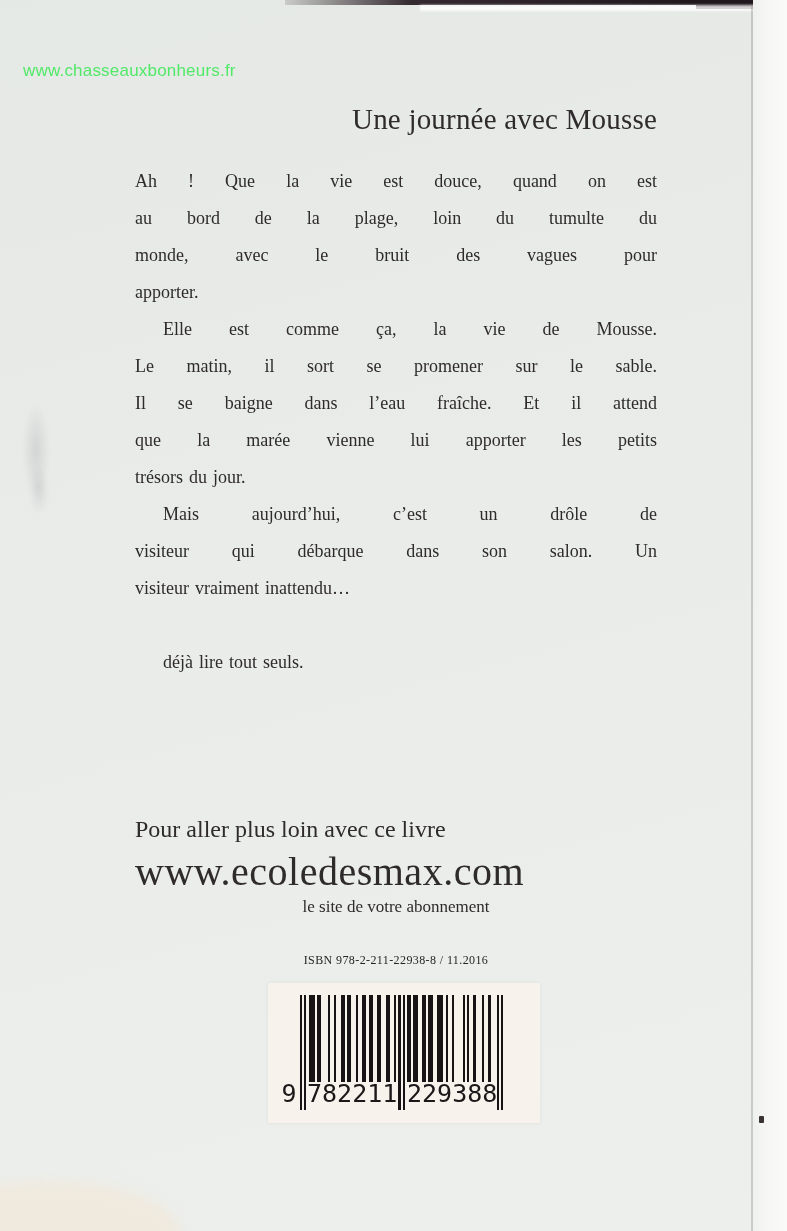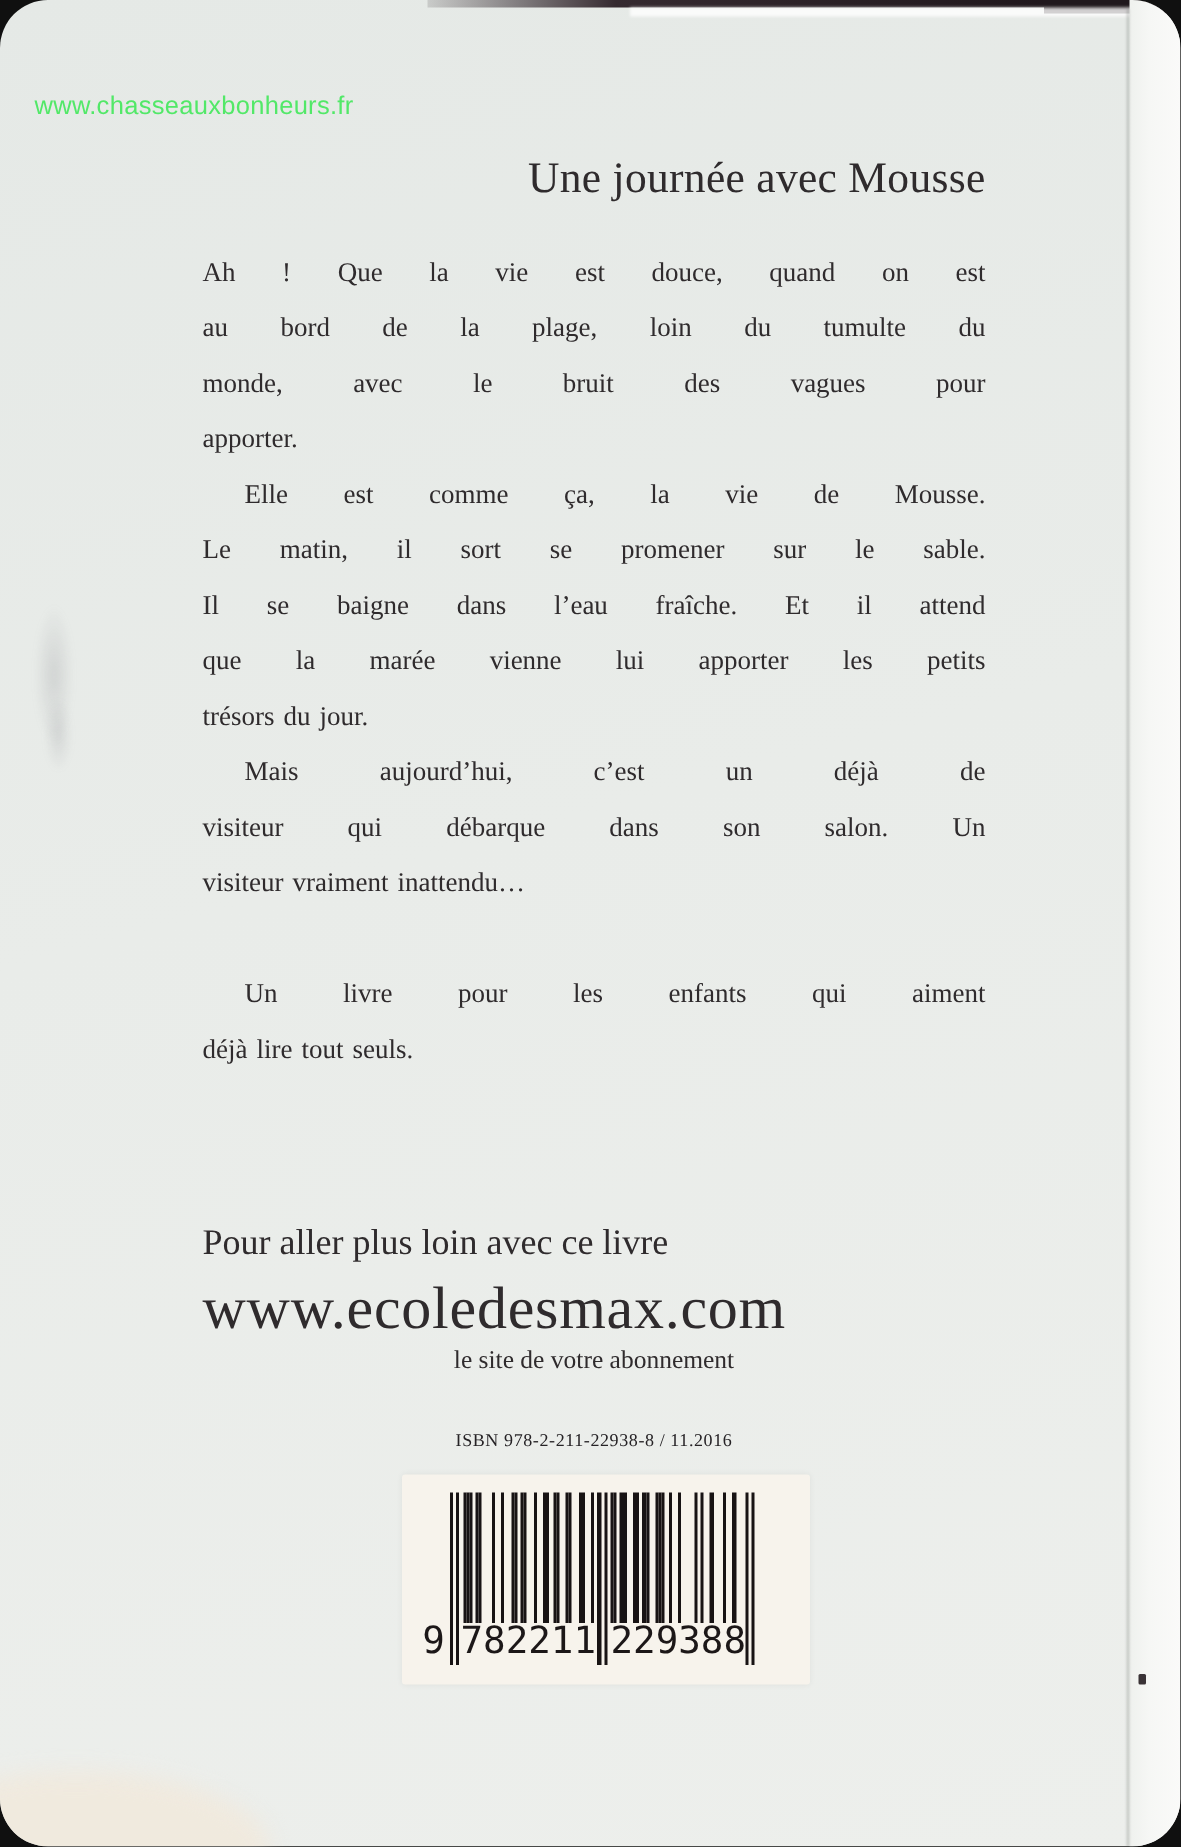--- a/index.html
+++ b/index.html
@@ -1,19 +1,19 @@
 <!DOCTYPE html>
 <html><head>
 <meta charset="utf-8">
 <style>
   html,body{margin:0;padding:0;background:#101010;}
   .stage{
     position:relative;width:787px;height:1231px;overflow:hidden;
     background:linear-gradient(165deg,#e5e9e6 0%,#e9ece9 45%,#edefec 100%);
-    font-family:"Liberation Serif","DejaVu Serif",serif;color:#2f2b2d;border-radius:32px;
+    font-family:"Liberation Serif","DejaVu Serif",serif;color:#2f2b2d;
   }
   
   .top-dark{position:absolute;left:285px;top:0;width:502px;height:5px;
     background:linear-gradient(90deg,rgba(40,30,35,.15),#352a30 25%,#1d151a 90%);}
   .top-dark-right{position:absolute;left:696px;top:0;width:91px;height:9px;background:#20181d;}
   .top-highlight{position:absolute;left:420px;top:5px;width:355px;height:6px;
     background:rgba(255,255,255,.8);filter:blur(1.2px);}
   .right-strip{position:absolute;left:753px;top:0;width:34px;height:1231px;
     background:linear-gradient(90deg,#eff1ee,#f6f7f5 40%,#fafaf9);}
   .crease{position:absolute;left:751px;top:6px;width:2px;height:1225px;
@@ -84,26 +84,25 @@
       <div class="bline end">apporter.</div>
     </div>
     <div class="para ind">
       <div class="bline">Elle est comme ça, la vie de Mousse.</div>
       <div class="bline">Le matin, il sort se promener sur le sable.</div>
       <div class="bline">Il se baigne dans l’eau fraîche. Et il attend</div>
       <div class="bline">que la marée vienne lui apporter les petits</div>
       <div class="bline end">trésors du jour.</div>
     </div>
     <div class="para ind">
-      <div class="bline">Mais aujourd’hui, c’est un déjà de</div>
+      <div class="bline">Mais aujourd’hui, c’est un drôle de</div>
       <div class="bline">visiteur qui débarque dans son salon. Un</div>
       <div class="bline end">visiteur vraiment inattendu…</div>
     </div>
     <div class="para ind gap">
-      <div class="bline">Un livre pour les enfants qui aiment</div>
       <div class="bline end">déjà lire tout seuls.</div>
     </div>
   </div>
 
   <div class="f-tagline">Pour aller plus loin avec ce livre</div>
   <div class="f-website">www.ecoledesmax.com</div>
   <div class="f-subtitle">le site de votre abonnement</div>
   <div class="f-isbn">ISBN 978-2-211-22938-8 / 11.2016</div>
 
   <div class="barcode-label">

